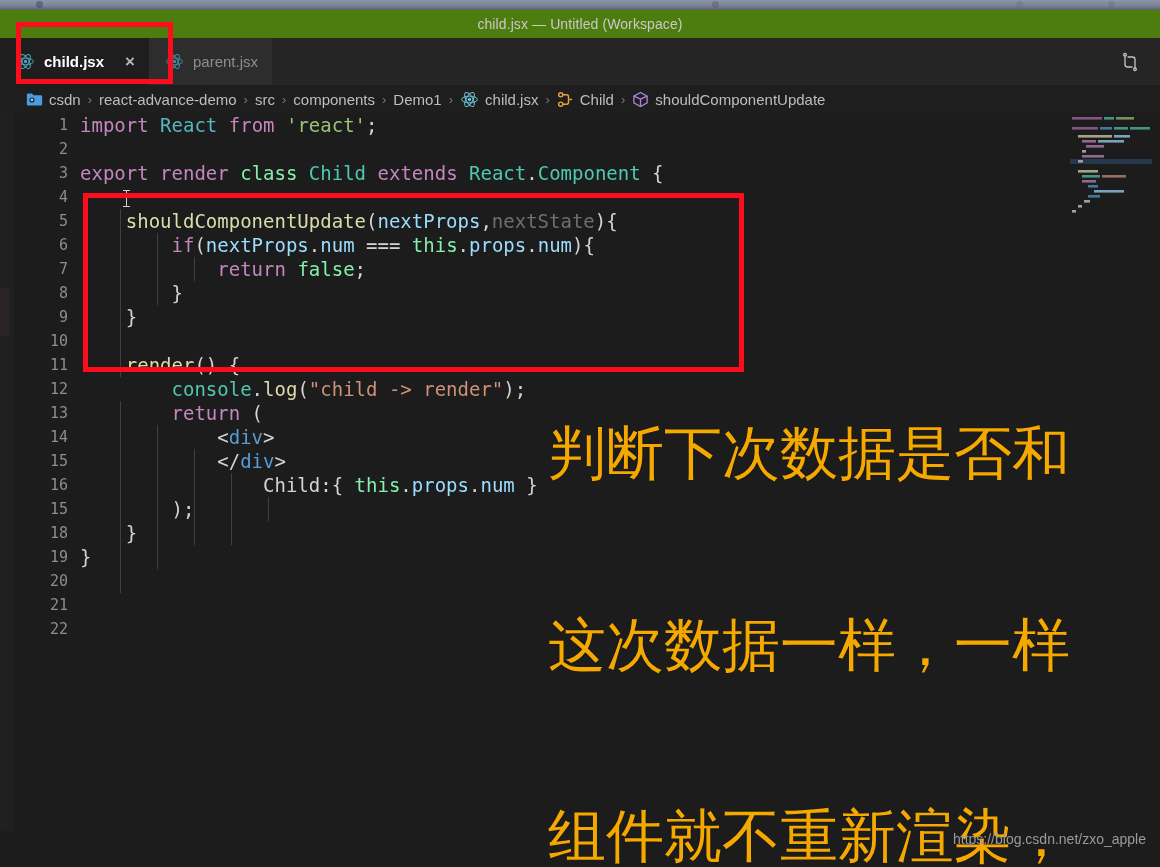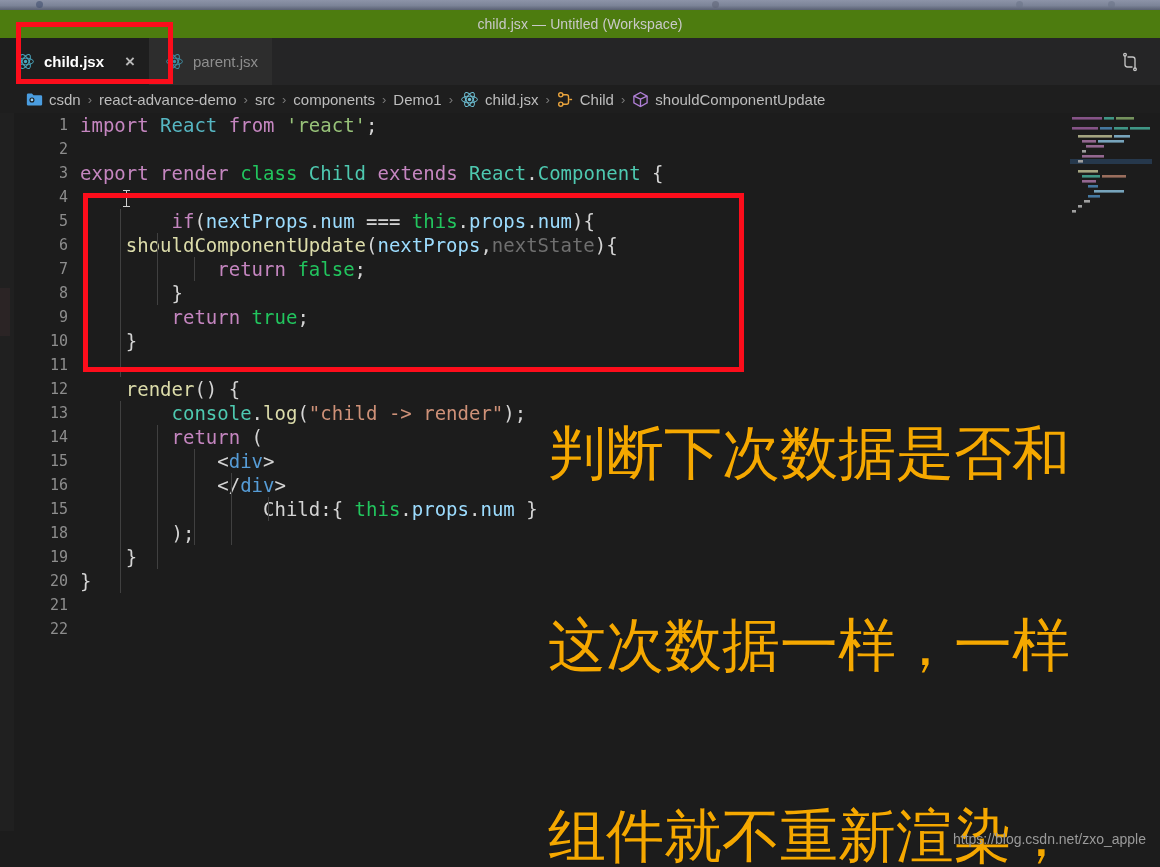--- a/index.html
+++ b/index.html
@@ -97,21 +97,21 @@
   }
   .cl { height: 24px; line-height: 24px; white-space: pre; }
 
   
   .guide {
     position:absolute; width:1px; background:#404040;
   }
 
   
   .t-kw   { color: #c586c0; }  
-  .t-kw2  { color: #22c55e; }  
+  .t-kw2  { color: #86efac; }  
   .t-type { color: #4ec9b0; }  
   .t-str  { color: #ce9178; }  
   .t-str2 { color: #98c379; }  
   .t-fn   { color: #dcdcaa; }  
   .t-var  { color: #9cdcfe; }  
   .t-dim  { color: #6f6f6f; }  
   .t-pl   { color: #d4d4d4; }  
   .t-tag  { color: #569cd6; }
   .t-cyan { color: #56b6c2; }
 
@@ -323,25 +323,24 @@
       <div class="guide" style="left:77px; top:312px; height:144px;"></div>
       <div class="guide" style="left:114px;top:144px; height:24px;"></div>
       <div class="guide" style="left:114px;top:336px; height:96px;"></div>
       <div class="guide" style="left:151px;top:360px; height:72px;"></div>
       <div class="guide" style="left:188px;top:384px; height:24px;"></div>
 
       <div class="cl"><span class="t-kw">import</span> <span class="t-cyan">React</span> <span class="t-kw">from</span> <span class="t-str2">'react'</span><span class="t-pl">;</span></div>
       <div class="cl"> </div>
       <div class="cl"><span class="t-kw">export</span> <span class="t-kw">render</span> <span class="t-kw2">class</span> <span class="t-type">Child</span> <span class="t-kw">extends</span> <span class="t-type">React</span><span class="t-pl">.</span><span class="t-type">Component</span> <span class="t-pl">{</span></div>
       <div class="cl">    <span class="cursor"></span></div>
+      <div class="cl">    <span class="t-fn">shouldComponentUpdate</span><span class="t-pl">(</span><span class="t-var">nextProps</span><span class="t-pl">,</span><span class="t-dim">nextState</span><span class="t-pl">){</span></div>
       <div class="cl">        <span class="t-kw">if</span><span class="t-pl">(</span><span class="t-var">nextProps</span><span class="t-pl">.</span><span class="t-var">num</span> <span class="t-pl">===</span> <span class="t-kw2">this</span><span class="t-pl">.</span><span class="t-var">props</span><span class="t-pl">.</span><span class="t-var">num</span><span class="t-pl">){</span></div>
-      <div class="cl">    <span class="t-fn">shouldComponentUpdate</span><span class="t-pl">(</span><span class="t-var">nextProps</span><span class="t-pl">,</span><span class="t-dim">nextState</span><span class="t-pl">){</span></div>
       <div class="cl">            <span class="t-kw">return</span> <span class="t-kw2">false</span><span class="t-pl">;</span></div>
       <div class="cl">        <span class="t-pl">}</span></div>
-      <div class="cl">        <span class="t-kw">return</span> <span class="t-kw2">true</span><span class="t-pl">;</span></div>
       <div class="cl">    <span class="t-pl">}</span></div>
       <div class="cl"> </div>
       <div class="cl">    <span class="t-fn">render</span><span class="t-pl">() {</span></div>
       <div class="cl">        <span class="t-type">console</span><span class="t-pl">.</span><span class="t-fn">log</span><span class="t-pl">(</span><span class="t-str">"child -&gt; render"</span><span class="t-pl">);</span></div>
       <div class="cl">        <span class="t-kw">return</span> <span class="t-pl">(</span></div>
       <div class="cl">            <span class="t-pl">&lt;</span><span class="t-tag">div</span><span class="t-pl">&gt;</span></div>
       <div class="cl">            <span class="t-pl">&lt;/</span><span class="t-tag">div</span><span class="t-pl">&gt;</span></div>
       <div class="cl">                <span class="t-pl">Child:{</span> <span class="t-kw2">this</span><span class="t-pl">.</span><span class="t-var">props</span><span class="t-pl">.</span><span class="t-var">num</span> <span class="t-pl">}</span></div>
       <div class="cl">        <span class="t-pl">);</span></div>
       <div class="cl">    <span class="t-pl">}</span></div>

